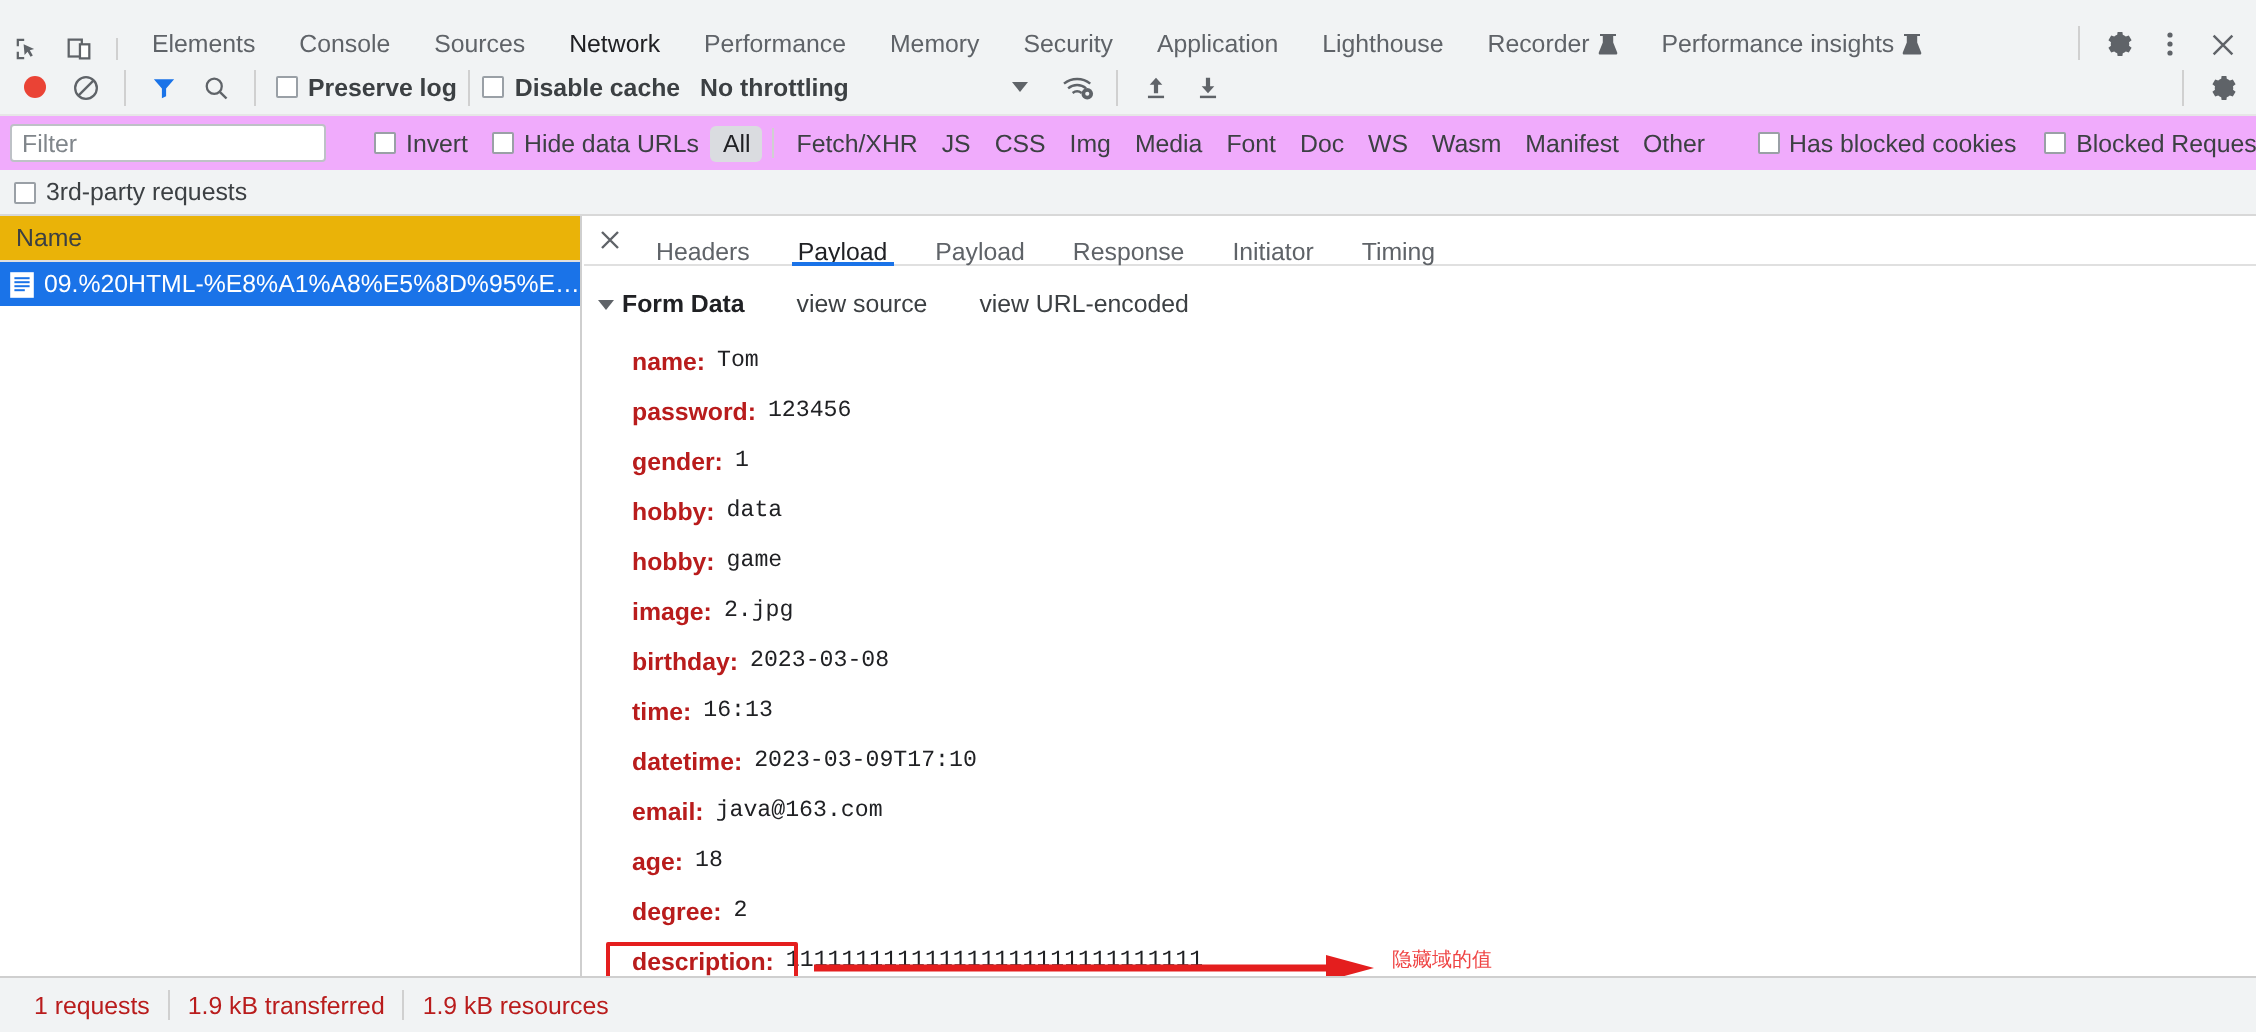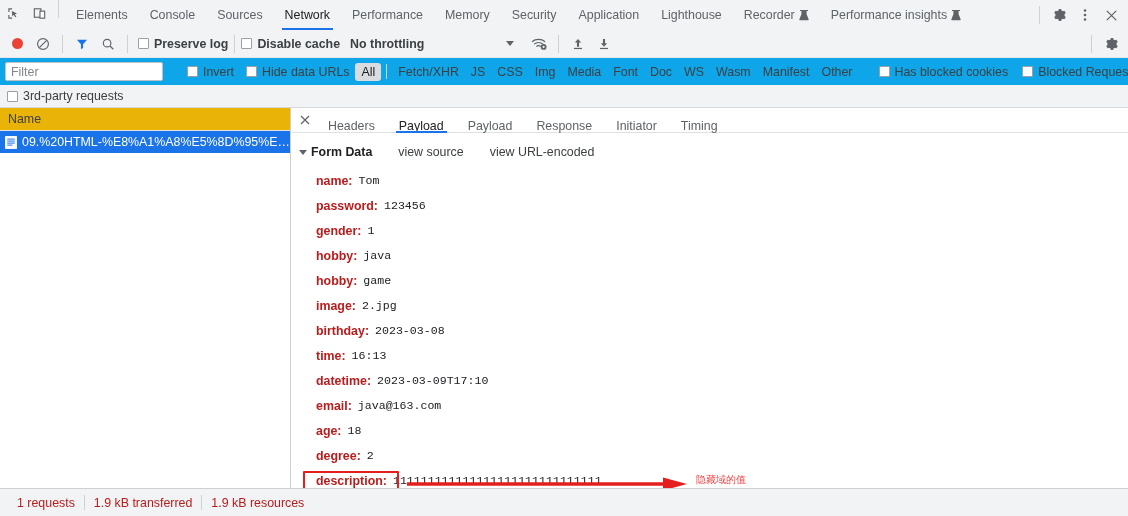--- a/index.html
+++ b/index.html
@@ -11,21 +11,21 @@
     font-family: "Liberation Sans", sans-serif;
     -webkit-font-smoothing: antialiased;
   }
   .app { position: relative; width: 1128px; height: 516px; background: #fff; }
 
   
   .tabbar {
     position: absolute; left: 0; top: 0; width: 1128px; height: 38px;
     background: #f1f3f4;
     border-bottom: 1px solid #e0e0e0;
-    display: flex; align-items: flex-start;
+    display: flex; align-items: flex-end;
   }
   .icon-btn {
     width: 26px; height: 26px;
     display: flex; align-items: center; justify-content: center;
     flex: 0 0 auto;
   }
   .vdiv { width: 1px; height: 18px; background: #d0d0d0; margin: 0 6px; flex: 0 0 auto; }
   .tabs { display: flex; align-items: center; height: 30px; }
   .tab {
     position: relative;
@@ -67,21 +67,21 @@
   }
   .caret-down {
     width: 0; height: 0;
     border-left: 4px solid transparent; border-right: 4px solid transparent;
     border-top: 5px solid #5f6368;
   }
 
   
   .filterbar {
     position: absolute; left: 0; top: 58px; width: 1128px; height: 27px;
-    background: #0ea5e9;
+    background: #f0abfc;
     display: flex; align-items: center; padding-left: 5px;
   }
   .filter-input {
     width: 158px; height: 19px;
     border: 1px solid #bdc1c6; background: #fff;
     border-radius: 2px;
     font-size: 12.4px; color: #202124;
     padding: 0 5px;
     font-family: "Liberation Sans", sans-serif;
     outline: none;
@@ -493,21 +493,21 @@
         <div class="frow">
           <span class="fkey">password:</span>
           <span class="fval">123456</span>
         </div>
         <div class="frow">
           <span class="fkey">gender:</span>
           <span class="fval">1</span>
         </div>
         <div class="frow">
           <span class="fkey">hobby:</span>
-          <span class="fval">java</span>
+          <span class="fval">data</span>
         </div>
         <div class="frow">
           <span class="fkey">hobby:</span>
           <span class="fval">game</span>
         </div>
         <div class="frow">
           <span class="fkey">image:</span>
           <span class="fval">2.jpg</span>
         </div>
         <div class="frow">

